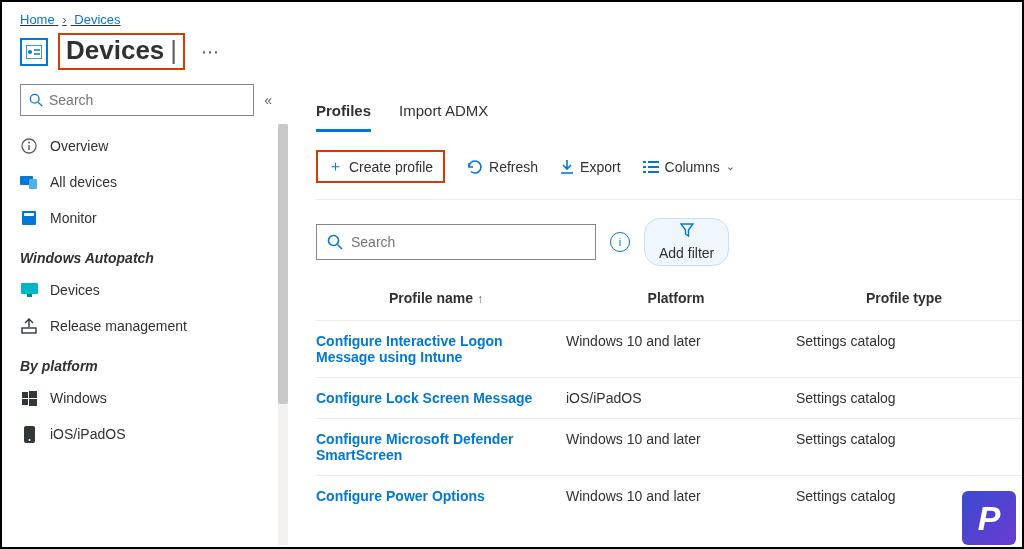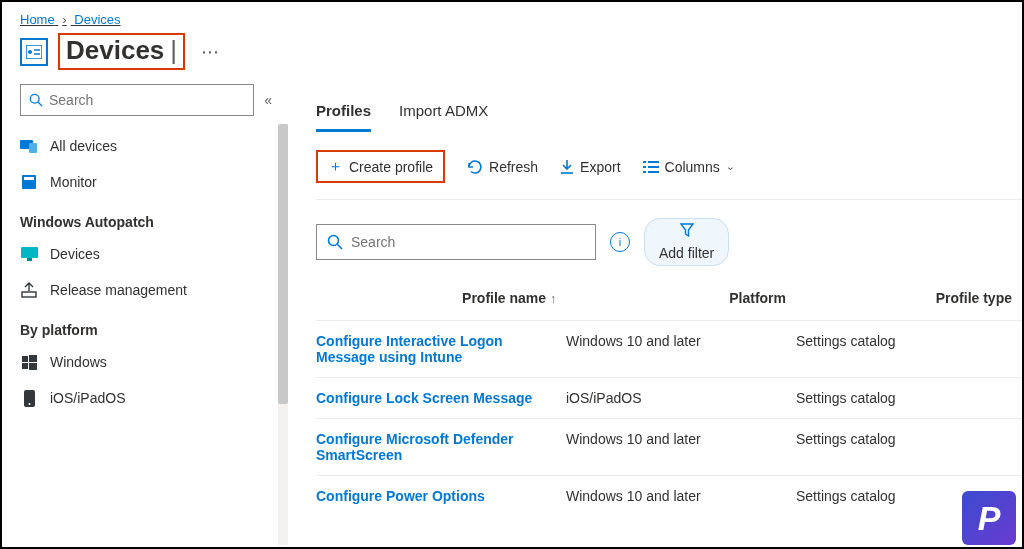--- a/index.html
+++ b/index.html
@@ -90,20 +90,21 @@
     color: #323130;
   }
   .nav-icon { width: 18px; display:flex; justify-content:center; color:#323130; }
   .nav-icon.blue { color: #0078d4; }
   .nav-icon.teal { color: #00b7c3; }
   .nav-icon.dark { color: #32373b; }
   .nav-icon.gray { color: #605e5c; }
   .section-head {
     font-weight: 600;
     margin: 14px 0 6px;
+    font-style: italic;
   }
   .main {
     flex: 1;
     padding: 18px 0 0 26px;
     position: relative;
     overflow: hidden;
   }
   .tabs {
     display: flex; gap: 28px;
     border-bottom: none;
@@ -163,21 +164,21 @@
     color: #323130;
     cursor: pointer;
     flex-direction: column;
   }
   .pill .ico { color: #0078d4; }
   table {
     width: 100%;
     border-collapse: collapse;
   }
   th {
-    text-align: right;
+    text-align: center;
     font-weight: 600;
     padding: 8px 10px 14px 0;
     font-size: 14px;
     margin-top: 20px;
   }
   th .sort { font-size: 12px; color:#605e5c; }
   td {
     padding: 12px 10px 12px 0;
     border-top: 1px solid #edebe9;
     vertical-align: top;
@@ -231,20 +232,30 @@
           <svg width="14" height="14" viewBox="0 0 16 16">
               <circle cx="6.5" cy="6.5" r="5" fill="none" stroke="currentColor" stroke-width="1.5"></circle>
               <line x1="10.5" y1="10.5" x2="15" y2="15" stroke="currentColor" stroke-width="1.5"></line>
             </svg>
         </span>
         <input placeholder="Search" style="">
       </div>
       <span class="collapse-chevron">«</span>
     </div>
 
+    <div class="nav-item">
+      <span class="nav-icon gray">
+        <svg width="16" height="16" viewBox="0 0 16 16">
+            <circle cx="8" cy="8" r="7" fill="none" stroke="currentColor" stroke-width="1.3"></circle>
+            <circle cx="8" cy="4.5" r="1" fill="currentColor"></circle>
+            <line x1="8" y1="7" x2="8" y2="12" stroke="currentColor" stroke-width="1.5"></line>
+          </svg>
+      </span>
+      <span>Overview</span>
+    </div>
     <div class="nav-item">
       <span class="nav-icon blue">
         <svg width="18" height="14" viewBox="0 0 18 14">
             <rect x="0" y="1" width="13" height="9" rx="1" fill="#0078d4"></rect>
             <rect x="9" y="4" width="8" height="10" rx="1" fill="#50b0e8"></rect>
           </svg>
       </span>
       <span>All devices</span>
     </div>
     <div class="nav-item">

